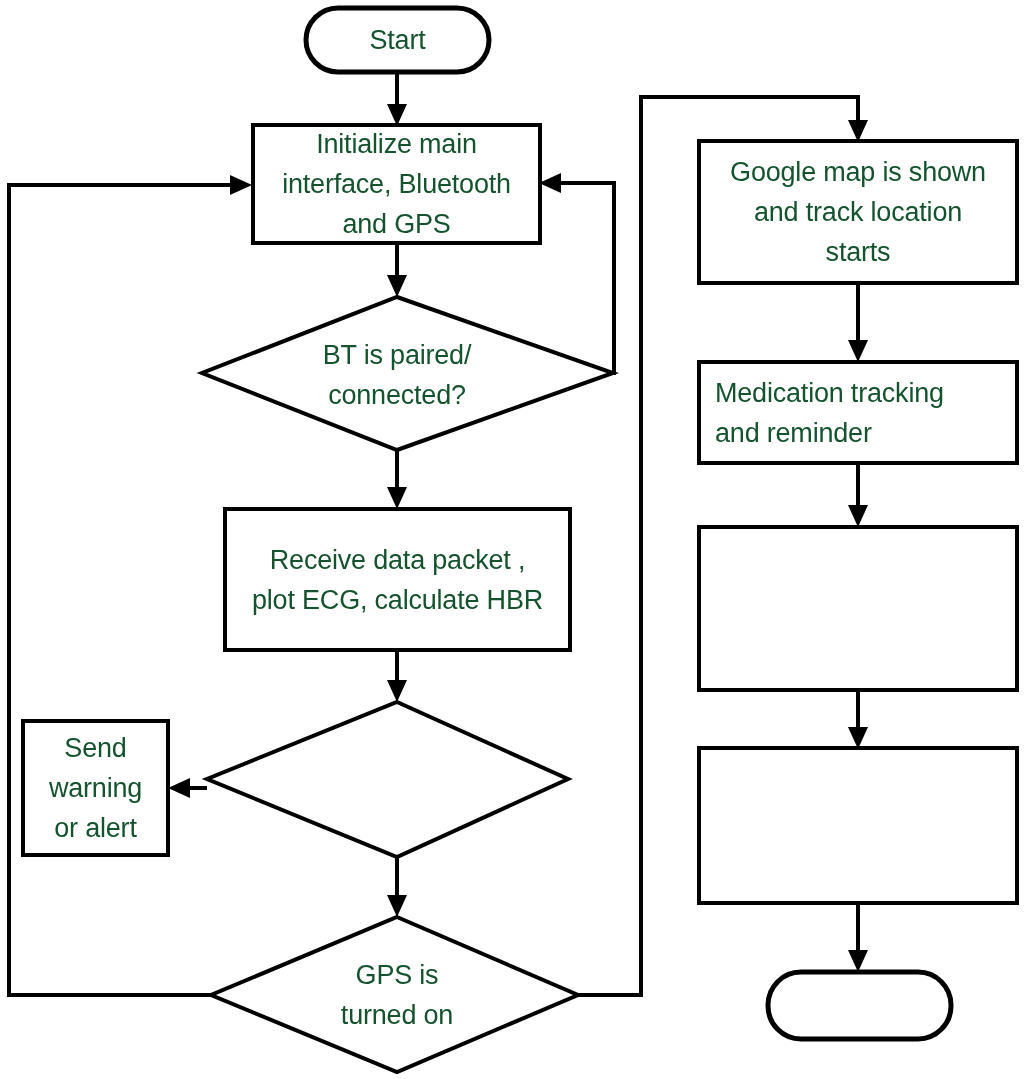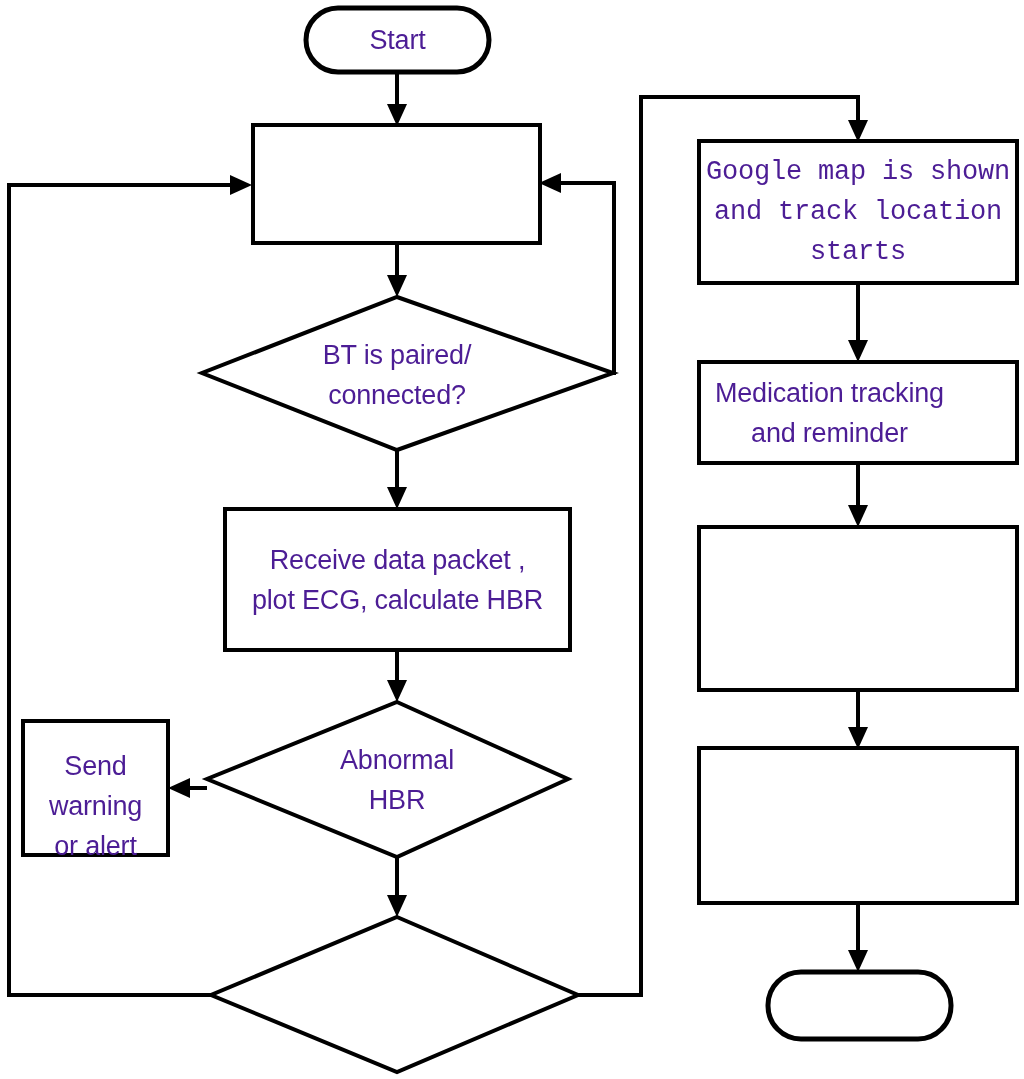--- a/index.html
+++ b/index.html
@@ -44,34 +44,34 @@
   .arrowhead {
     fill: #000000;
     stroke: none;
   }
   .node-label {
     position: absolute;
     display: flex;
     align-items: center;
     box-sizing: border-box;
     font-family: "Liberation Sans", sans-serif;
-    color: #4c1d95;
+    color: #14532d;
     font-size: 27px;
     line-height: 40px;
     letter-spacing: -0.2px;
     white-space: pre-line;
     pointer-events: none;
   }
   .node-label.center {
     justify-content: center;
     text-align: center;
   }
   .node-label.left {
     justify-content: flex-start;
-    text-align: center;
+    text-align: left;
   }
 </style>
 </head>
 <body>
 
 <div id="flowchart-root">
 
   <svg id="flow-svg" viewBox="0 0 1024 1079">
 
     <g>
@@ -160,36 +160,39 @@
     <rect class="node-shape" x="699" y="527" width="318" height="163"></rect>
 
     <rect class="node-shape" x="699" y="748" width="318" height="155"></rect>
 
     <rect class="node-shape rounded" x="768" y="972" width="183" height="67" rx="33" ry="33"></rect>
 
   </svg>
 
   <div class="node-label center" style="left:306px; top:8px; width:183px; height:64px;">Start</div>
 
+  <div class="node-label center" style="left:253px; top:125px; width:287px; height:118px;">Initialize main
+interface, Bluetooth
+and GPS</div>
 
   <div class="node-label center" style="left:272px; top:333px; width:250px; height:84px;">BT is paired/
 connected?</div>
 
   <div class="node-label center" style="left:225px; top:509px; width:345px; height:141px;">Receive data packet ,
 plot ECG, calculate HBR</div>
 
-  <div class="node-label center" style="left:282px; top:739px; width:230px; height:82px;">Abnormal
-HBR</div>
-
-  <div class="node-label center" style="left:23px; top:739px; width:145px; height:134px;">Send
+
+  <div class="node-label center" style="left:23px; top:721px; width:145px; height:134px;">Send
 warning
 or alert</div>
 
-
-  <div class="node-label center" style="left:699px; top:141px; width:318px; height:142px;font-family:Liberation Mono, monospace;">Google map is shown
+  <div class="node-label center" style="left:282px; top:954px; width:230px; height:82px;">GPS is
+turned on</div>
+
+  <div class="node-label center" style="left:699px; top:141px; width:318px; height:142px;">Google map is shown
 and track location
 starts</div>
 
   <div class="node-label left" style="left:699px; top:362px; width:318px; height:101px; padding-left:16px;">Medication tracking
 and reminder</div>
 
 
 
 
 </div>

